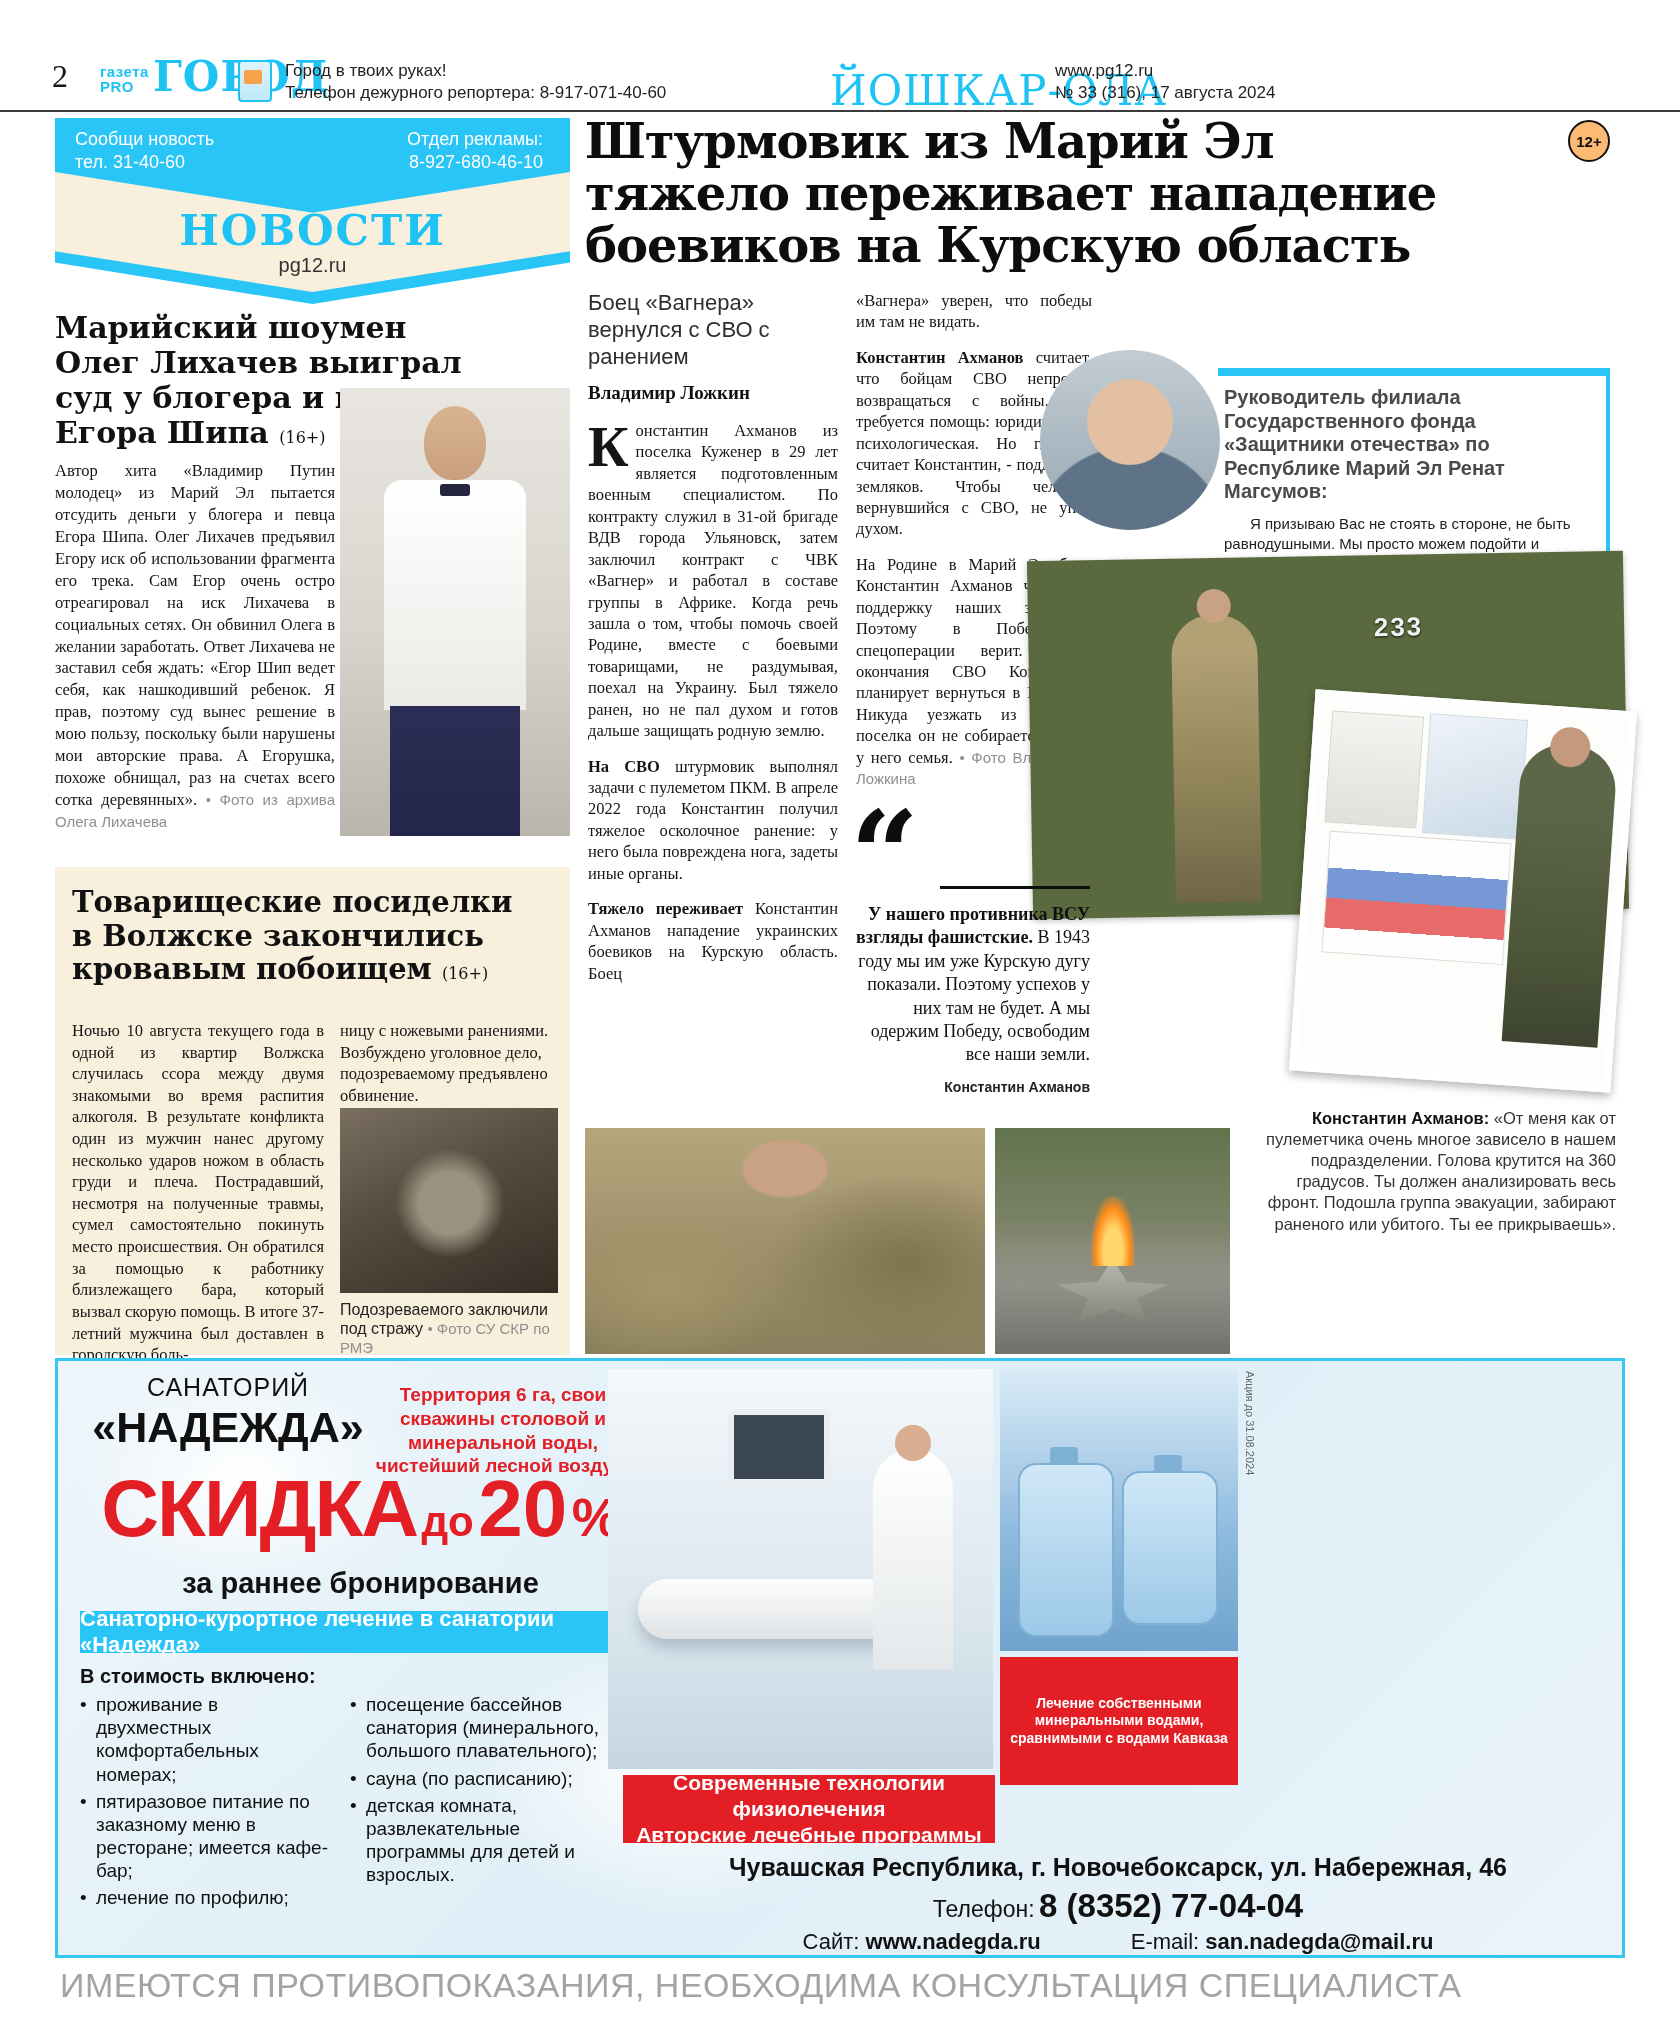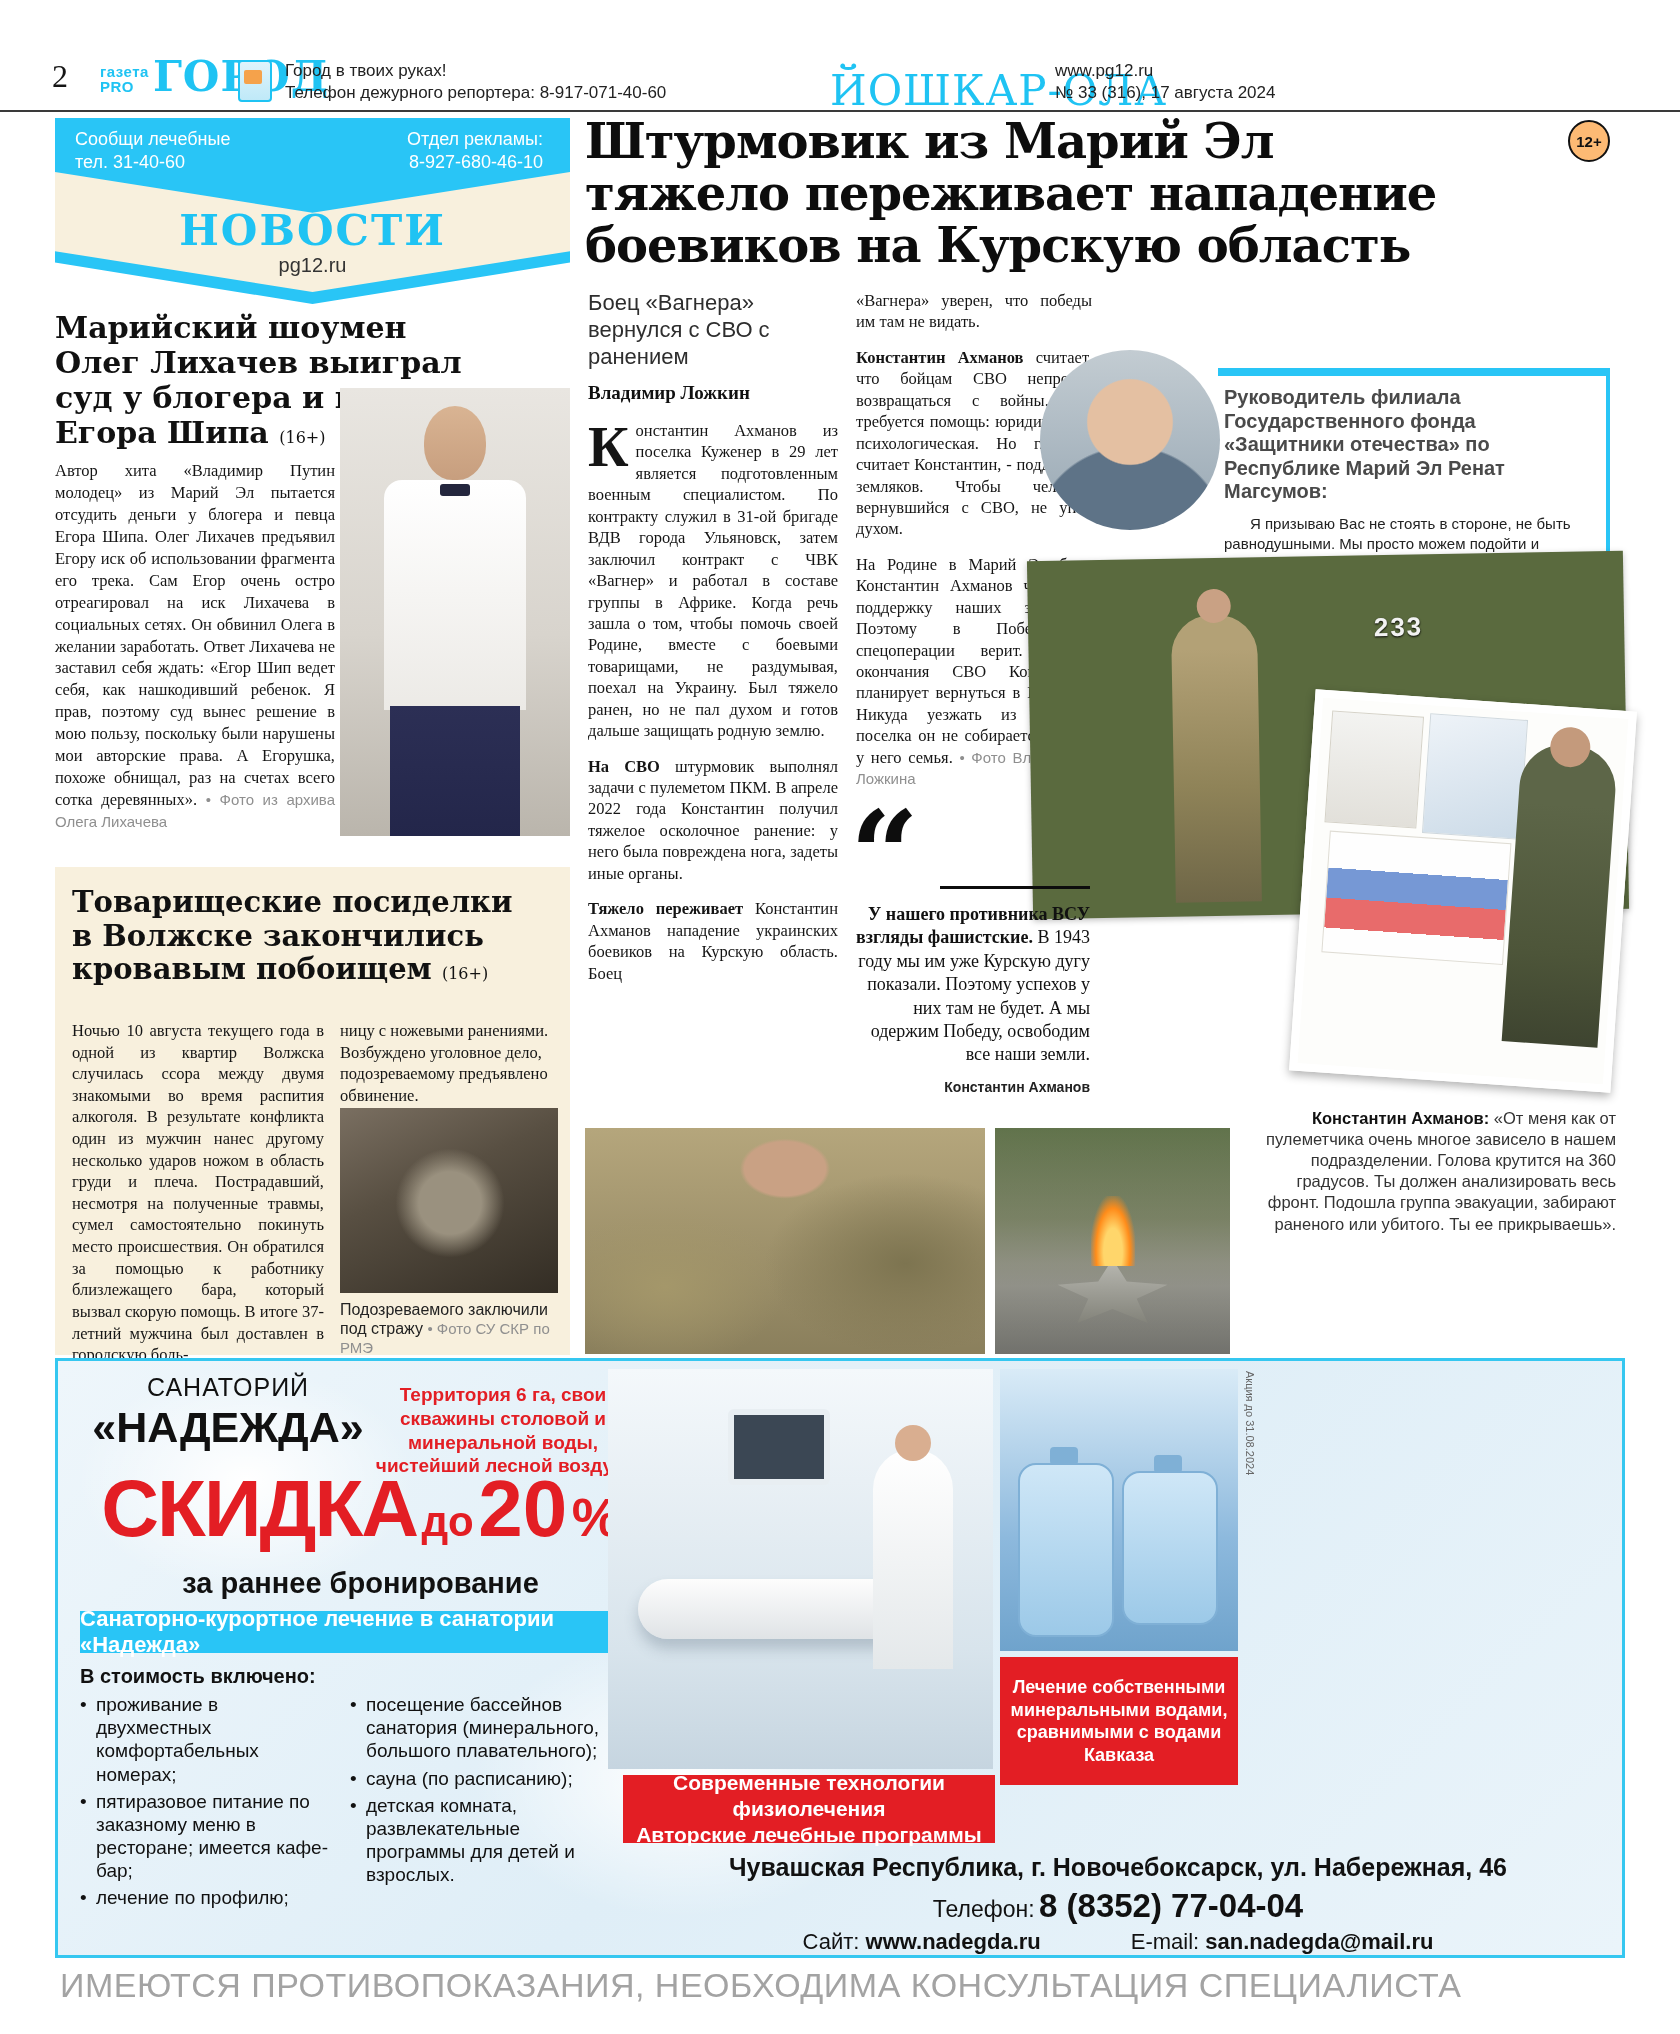--- a/index.html
+++ b/index.html
@@ -167,21 +167,21 @@
   .ad-photocap{left:565px;top:414px;width:372px;height:68px;background:#e31e24;color:#fff;
       display:flex;flex-direction:column;align-items:center;justify-content:center;font-weight:bold;
       font-size:21px;line-height:1.25;text-align:center;}
   .ph-water{left:942px;top:8px;width:238px;height:282px;
       background:linear-gradient(#d9ebf7,#8db9dd 60%,#6fa3cc);}
   .bottle{position:absolute;bottom:14px;width:92px;height:170px;border-radius:18px;
       background:linear-gradient(#cfe7f7,#9cc9e8);border:2px solid #7fb0d6;}
   .bottle:before{content:"";position:absolute;left:30px;top:-18px;width:28px;height:18px;background:#7fb0d6;border-radius:4px;}
   .bt1{left:18px;} .bt2{left:122px;bottom:26px;height:150px;}
   .ad-water{left:942px;top:296px;width:238px;height:128px;background:#e31e24;color:#fff;font-weight:bold;
-      font-size:18px;line-height:1.25;text-align:center;display:flex;align-items:center;justify-content:center;padding:6px;box-sizing:border-box;}
+      font-size:14px;line-height:1.25;text-align:center;display:flex;align-items:center;justify-content:center;padding:6px;box-sizing:border-box;}
   .ad-promo{left:1186px;top:10px;writing-mode:vertical-rl;font-size:11px;color:#666;}
   .ad-address{left:560px;top:492px;width:1000px;text-align:center;font-size:25px;font-weight:bold;color:#111;}
   .ad-phone{left:560px;top:526px;width:1000px;text-align:center;color:#111;}
   .ad-phone .lbl{font-size:23px;} .ad-phone .val{font-size:33px;font-weight:bold;}
   .ad-links{left:560px;top:568px;width:1000px;display:flex;justify-content:center;gap:90px;font-size:22px;color:#111;}
   .ad-links .val{font-weight:bold;}
   .disclaimer{left:60px;top:1966px;width:1580px;font-family:"Liberation Sans",sans-serif;
       font-size:34px;color:#a3a3a3;letter-spacing:.5px;white-space:nowrap;}
 </style>
 </head>
@@ -204,21 +204,21 @@
   </div>
   <div class="abs city slab">ЙОШКАР-ОЛА</div>
   <div class="abs issue sans">
     <div>www.pg12.ru</div>
     <div>№ 33 (316), 17 августа 2024</div>
   </div>
   <div class="abs hdr-rule"></div>
 
   <div class="abs newsbox"></div>
   <div class="abs nb-left sans">
-    <div>Сообщи лечебные</div>
+    <div>Сообщи новость</div>
     <div>тел. 31-40-60</div>
   </div>
   <div class="abs nb-right sans">
     <div>Отдел рекламы:</div>
     <div>8-927-680-46-10</div>
   </div>
   <div class="abs chev-cyan"></div>
   <div class="abs chev-cream"></div>
   <div class="abs nb-title slab">НОВОСТИ</div>
   <div class="abs nb-site sans">pg12.ru</div>

